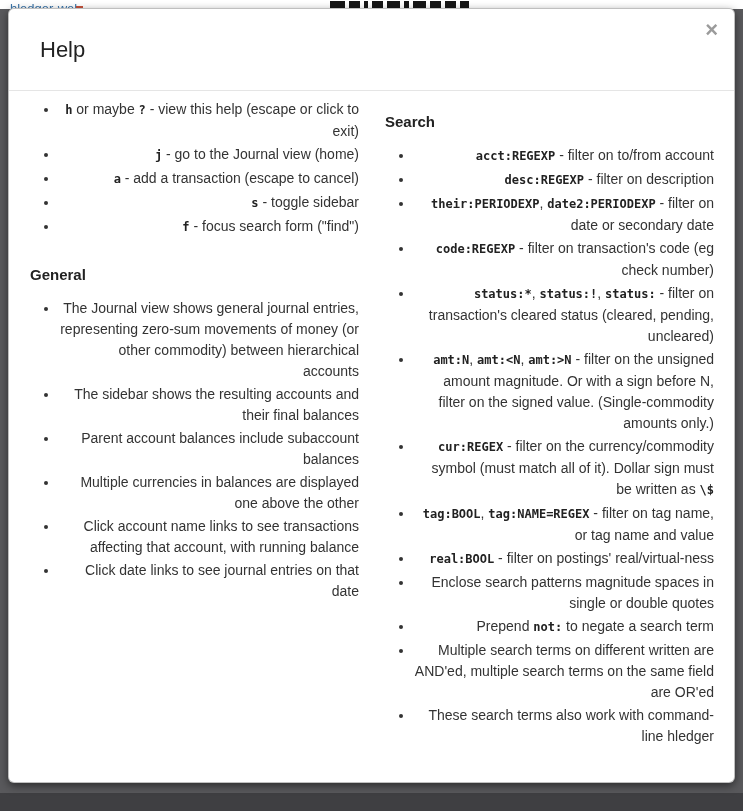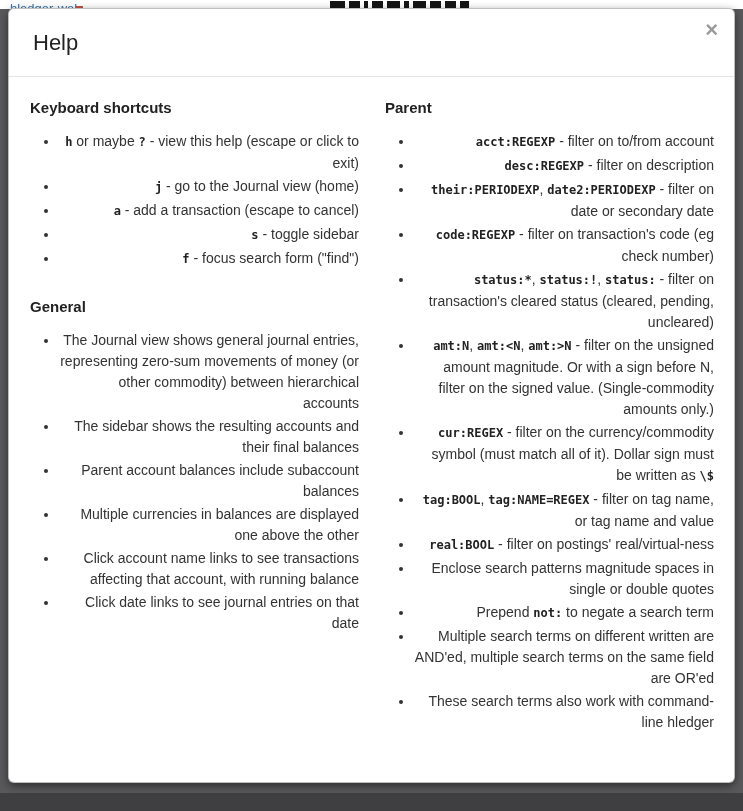--- a/index.html
+++ b/index.html
@@ -55,21 +55,21 @@
     box-shadow: 0 3px 9px rgba(0,0,0,.5);
     z-index: 4;
     overflow: hidden;
   }
   .modal-header {
     position: relative;
     padding: 13px 16px 12px;
     border-bottom: 1px solid #e5e5e5;
   }
   .modal-title {
-    margin: 8px; font-size: 22px; font-weight: 500; color: #222;
+    margin: 15px; font-size: 22px; font-weight: 500; color: #222;
     line-height: 1.2;
   }
   .close {
     position: absolute; right: 12px; top: 8px;
     background: none; border: 0; padding: 2px 4px;
     font-size: 22px; font-weight: bold; line-height: 1;
     color: #9b9b9b; cursor: pointer;
     font-family: "Liberation Sans", sans-serif;
   }
   .modal-body {
@@ -115,40 +115,39 @@
   <div class="backdrop"></div>
   <div class="bottom-strip"></div>
 
   <div class="modal" role="dialog">
     <div class="modal-header">
       <button class="close">×</button>
       <h2 class="modal-title">Help</h2>
     </div>
     <div class="modal-body">
       <div class="col">
-        <h3 class="section-title first">Keyboard shortcuts</h3>
         <ul class="help-list">
             <li><code>h</code> or maybe <code>?</code> - view this help (escape or click to exit)</li>
             <li><code>j</code> - go to the Journal view (home)</li>
             <li><code>a</code> - add a transaction (escape to cancel)</li>
             <li><code>s</code> - toggle sidebar</li>
             <li><code>f</code> - focus search form ("find")</li>
           </ul>
         <h3 class="section-title">General</h3>
         <ul class="help-list">
             <li>The Journal view shows general journal entries, representing zero-sum movements of money (or other commodity) between hierarchical accounts</li>
             <li>The sidebar shows the resulting accounts and their final balances</li>
             <li>Parent account balances include subaccount balances</li>
             <li>Multiple currencies in balances are displayed one above the other</li>
             <li>Click account name links to see transactions affecting that account, with running balance</li>
             <li>Click date links to see journal entries on that date</li>
           </ul>
       </div>
       <div class="col">
-        <h3 class="section-title first">Parent</h3>
+        <h3 class="section-title first">Search</h3>
         <ul class="help-list">
             <li><code>acct:REGEXP</code> - filter on to/from account</li>
             <li><code>desc:REGEXP</code> - filter on description</li>
             <li><code>their:PERIODEXP</code>, <code>date2:PERIODEXP</code> - filter on date or secondary date</li>
             <li><code>code:REGEXP</code> - filter on transaction's code (eg check number)</li>
             <li><code>status:*</code>, <code>status:!</code>, <code>status:</code> - filter on transaction's cleared status (cleared, pending, uncleared)</li>
             <li><code>amt:N</code>, <code>amt:&lt;N</code>, <code>amt:&gt;N</code> - filter on the unsigned amount magnitude. Or with a sign before N, filter on the signed value. (Single-commodity amounts only.)</li>
             <li><code>cur:REGEX</code> - filter on the currency/commodity symbol (must match all of it). Dollar sign must be written as <code>\$</code></li>
             <li><code>tag:BOOL</code>, <code>tag:NAME=REGEX</code> - filter on tag name, or tag name and value</li>
             <li><code>real:BOOL</code> - filter on postings' real/virtual-ness</li>

